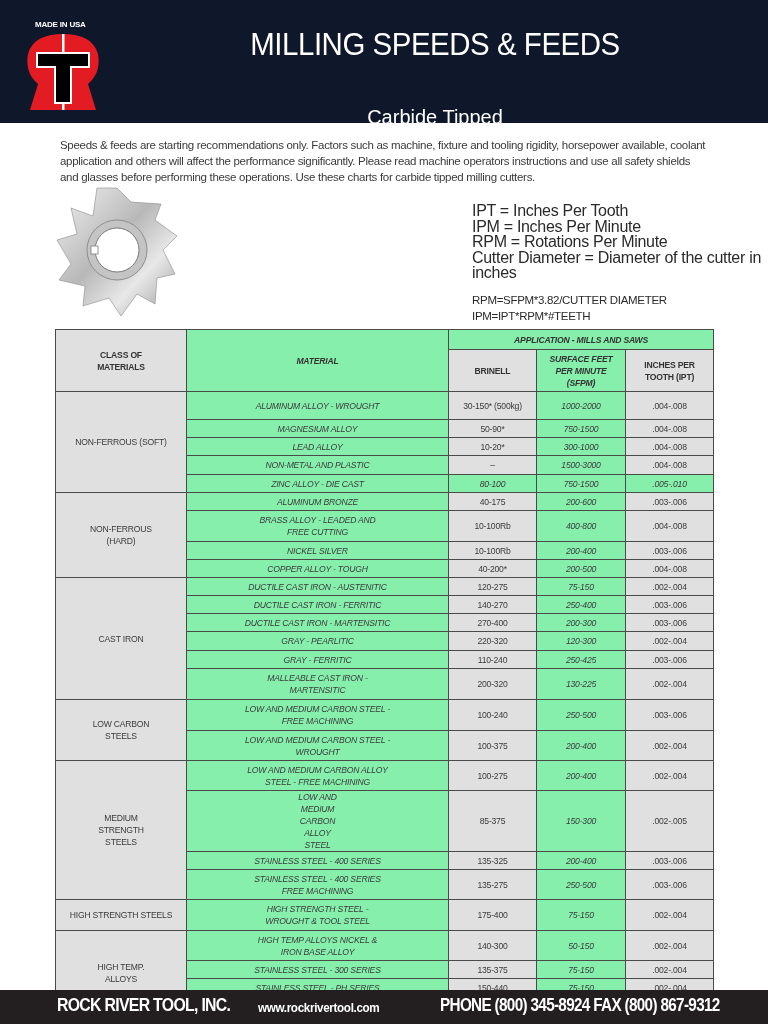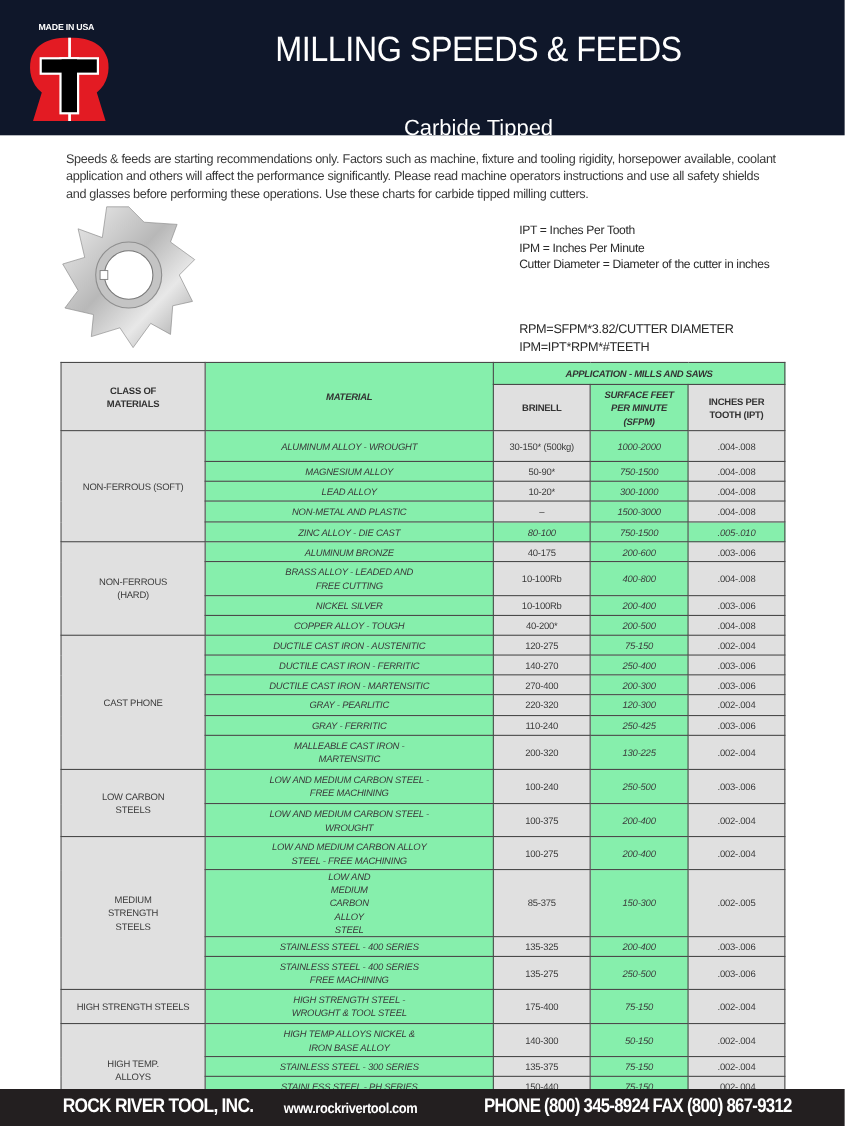--- a/index.html
+++ b/index.html
@@ -9,21 +9,21 @@
   .header { position: absolute; left: 0; top: 0; width: 768px; height: 123px; background: #0f172a; }
   .made-in { position: absolute; left: 35px; top: 20px; font-size: 8px; font-weight: bold; color: #ffffff; letter-spacing: -0.2px; }
   .logo { position: absolute; left: 24px; top: 34px; width: 78px; height: 76px; }
   .title { position: absolute; left: 150px; width: 570px; top: 26px; text-align: center; color: #ffffff; font-size: 32px; font-weight: normal; letter-spacing: -0.5px; transform: scaleX(0.92); }
   .subtitle { position: absolute; left: 150px; width: 570px; top: 78px; text-align: center; color: #ffffff; font-size: 20px; margin-top: 28px; }
 
   .intro { position: absolute; left: 60px; width: 650px; top: 137px; text-align: left; font-size: 11.5px; line-height: 16px; color: #3a3a3a; letter-spacing: -0.3px; }
 
   .cutter { position: absolute; left: 50px; top: 180px; width: 135px; height: 140px; }
 
-  .legend { position: absolute; left: 472px; top: 203px; font-size: 11px; line-height: 15.5px; color: #2a2a2a; letter-spacing: -0.3px; }
+  .legend { position: absolute; left: 472px; top: 203px; font-size: 16px; line-height: 15.5px; color: #2a2a2a; letter-spacing: -0.3px; }
   .formulas { position: absolute; left: 472px; top: 293px; font-size: 11.5px; line-height: 15.5px; color: #2a2a2a; letter-spacing: -0.3px; }
 
   .tbl { position: absolute; left: 55px; top: 329px; width: 658px; border-collapse: collapse; table-layout: fixed; }
   .tbl td, .tbl th { border: 1px solid #4a4a4a; text-align: center; vertical-align: middle; font-size: 8.6px; color: #3a3a3a; line-height: 12px; padding: 0 4px; letter-spacing: -0.2px; }
   .tbl th { font-weight: bold; color: #333; font-size: 8.6px; }
   .shade { background: #e0e0e0; }
   .white { background: #86efac; font-style: italic; }
 
   .footer { position: absolute; left: 0; top: 990px; width: 768px; height: 34px; background: #231f20; color: #fff; }
   .footer .company { position: absolute; left: 57px; top: 5px; font-size: 18px; font-weight: bold; letter-spacing: -0.8px; transform: scaleX(0.88); transform-origin: left; }
@@ -62,20 +62,21 @@
     <path fill="url(#metal)" stroke="#8a8a8a" stroke-width="0.6" d="M0,-62 L14,-48 L44,-46 L38,-30 L60,-14 L46,0 L58,24 L40,28 L38,54 L20,44 L4,66 L-8,48 L-34,56 L-32,36 L-58,30 L-46,14 L-60,-10 L-40,-16 L-46,-42 L-24,-34 L-20,-62 Z"></path>
     <circle r="30" fill="#c4c4c4" stroke="#8e8e8e" stroke-width="1"></circle>
     <circle r="22" fill="#ffffff" stroke="#7a7a7a" stroke-width="1"></circle>
     <rect x="-26" y="-4" width="7" height="8" fill="#ffffff" stroke="#7a7a7a" stroke-width="0.8"></rect>
   </g>
 </svg>
 
 <div class="legend">
   <div>IPT = Inches Per Tooth</div>
   <div>IPM = Inches Per Minute</div>
+  <div>RPM = Rotations Per Minute</div>
   <div>Cutter Diameter = Diameter of the cutter in inches</div>
 </div>
 <div class="formulas">
   <div>RPM=SFPM*3.82/CUTTER DIAMETER</div>
   <div>IPM=IPT*RPM*#TEETH</div>
 </div>
 
 <table class="tbl">
   <colgroup>
     <col style="width:131px">
@@ -150,21 +151,21 @@
       <td class="shade">.003-.006</td>
     </tr>
     <tr style="height:18px">
       <td class="white">COPPER ALLOY - TOUGH</td>
       <td class="shade">40-200*</td>
       <td class="white">200-500</td>
       <td class="shade">.004-.008</td>
     </tr>
 
     <tr style="height:18px">
-      <td class="shade" rowspan="6">CAST PHONE</td>
+      <td class="shade" rowspan="6">CAST IRON</td>
       <td class="white">DUCTILE CAST IRON - AUSTENITIC</td>
       <td class="shade">120-275</td>
       <td class="white">75-150</td>
       <td class="shade">.002-.004</td>
     </tr>
     <tr style="height:18px">
       <td class="white">DUCTILE CAST IRON - FERRITIC</td>
       <td class="shade">140-270</td>
       <td class="white">250-400</td>
       <td class="shade">.003-.006</td>

